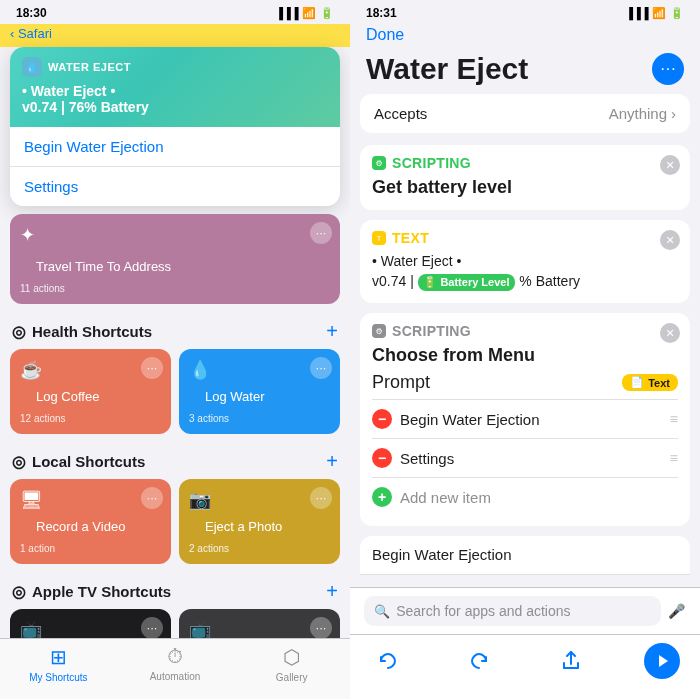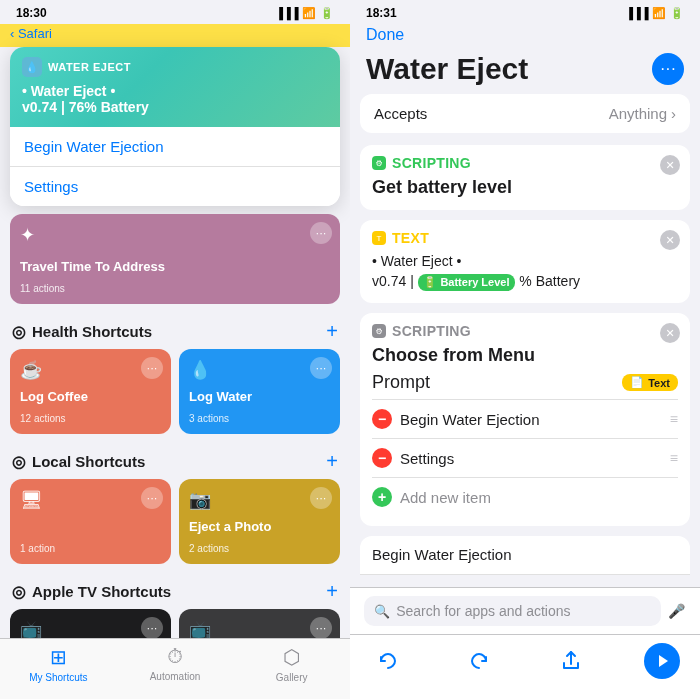--- a/index.html
+++ b/index.html
@@ -143,22 +143,23 @@
       color: white;
     }
 
     .card-icon {
       font-size: 18px;
       margin-bottom: 4px;
     }
 
     .card-title {
       font-size: 13px;
-      font-weight: 700;
+      font-weight: 400;
       line-height: 1.2;
+      margin-left: 16px;
     }
 
     .card-subtitle {
       font-size: 10px;
       opacity: 0.85;
       margin-top: 8px;
     }
 
     .section-header {
       display: flex;
@@ -596,20 +597,21 @@
           <span class="section-icon">◎</span>
           <span>Local Shortcuts</span>
         </div>
         <span class="section-plus">+</span>
       </div>
       <div class="shortcut-card-grid">
         <div class="shortcut-card card-salmon">
           <div class="card-more-btn">···</div>
           <div class="card-icon">🖥</div>
           <div>
+            <div class="card-title">Record a Video</div>
             <div class="card-subtitle">1 action</div>
           </div>
         </div>
         <div class="shortcut-card card-gold">
           <div class="card-more-btn">···</div>
           <div class="card-icon">📷</div>
           <div>
             <div class="card-title">Eject a Photo</div>
             <div class="card-subtitle">2 actions</div>
           </div>

